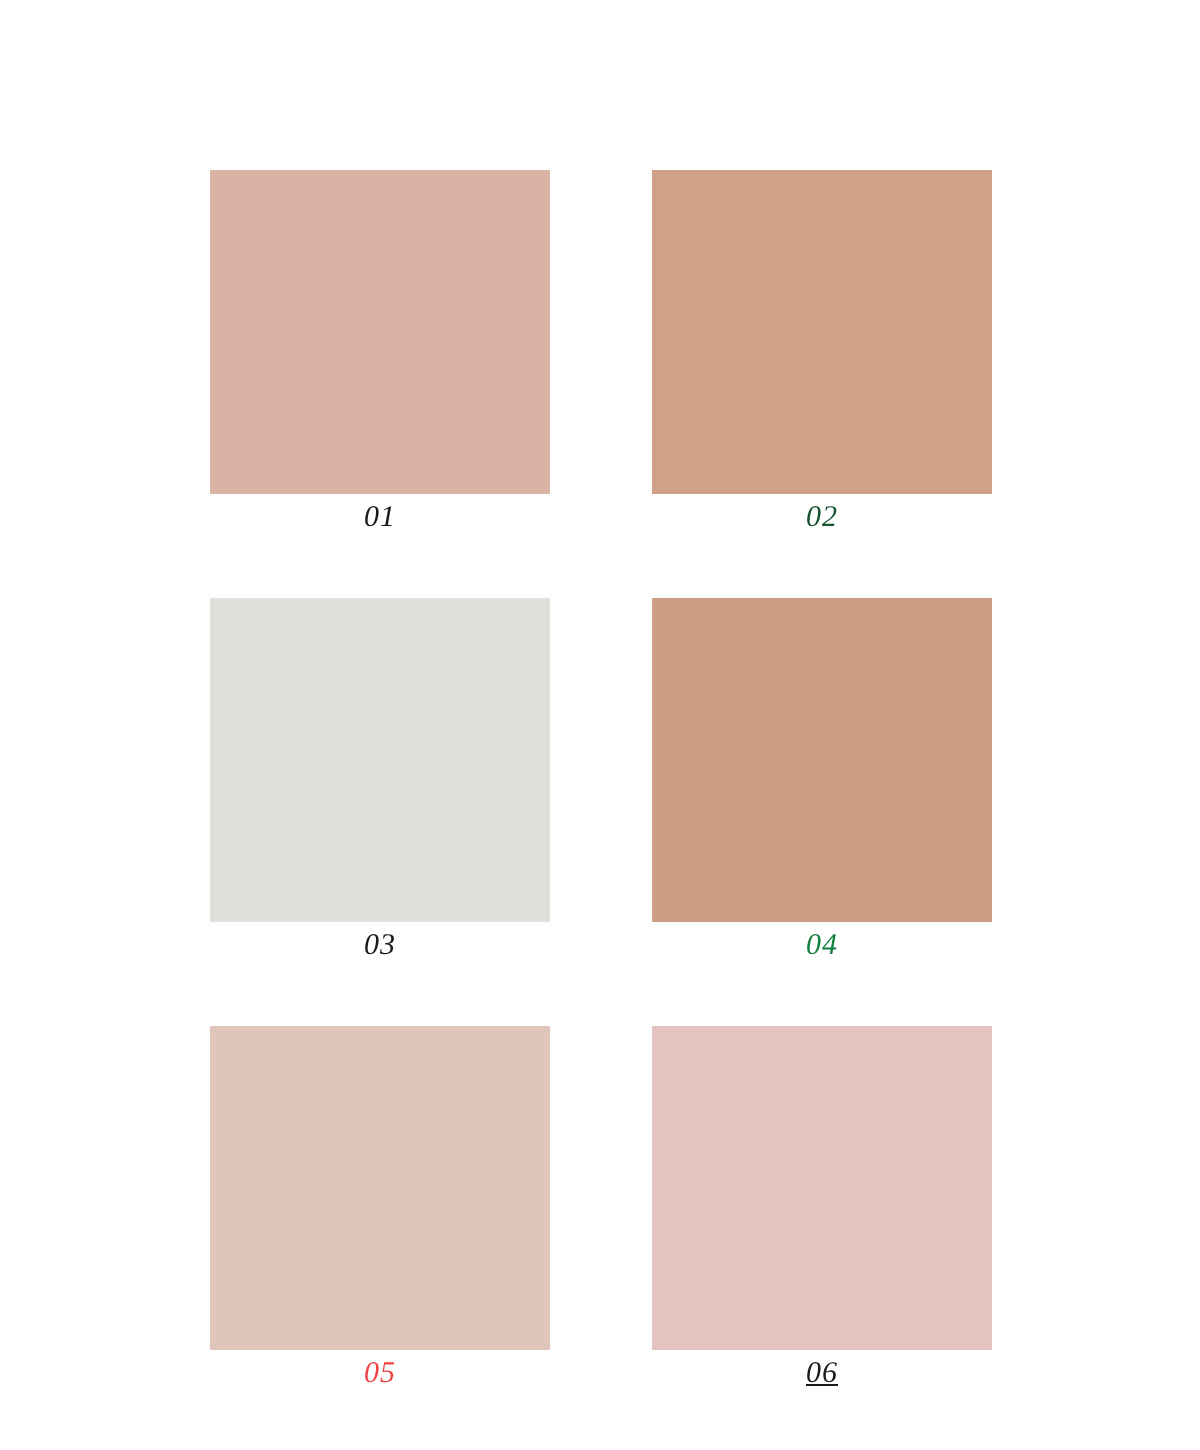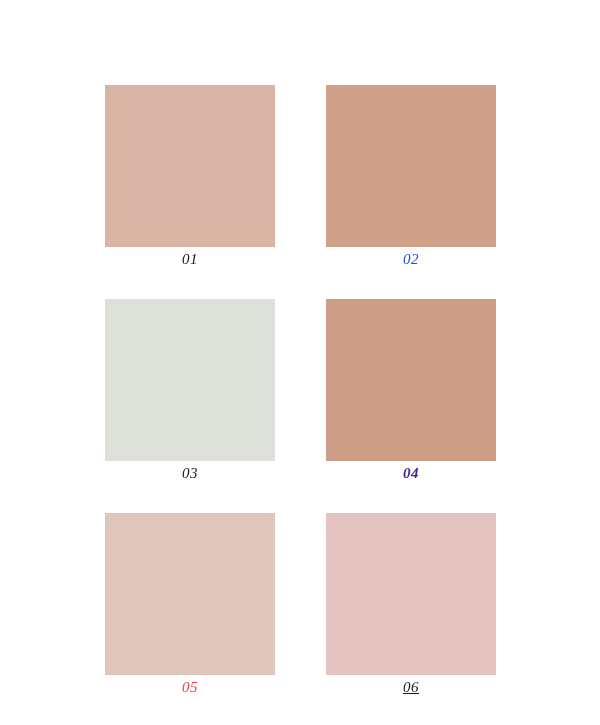--- a/index.html
+++ b/index.html
@@ -62,31 +62,31 @@
 <div class="palette-sheet">
   <div class="swatch-grid">
 
     <div class="swatch-cell">
       <span class="swatch-chip" style="background-color: rgb(217, 179, 164);"></span>
       <span class="swatch-label" style="color: rgb(26, 26, 26);">01</span>
     </div>
 
     <div class="swatch-cell">
       <span class="swatch-chip" style="background-color: rgb(208, 161, 137);"></span>
-      <span class="swatch-label" style="color: #1d4ed8;">02</span>
+      <span class="swatch-label" style="color: #14532d;">02</span>
     </div>
 
     <div class="swatch-cell">
       <span class="swatch-chip" style="background-color: rgb(222, 224, 218);"></span>
       <span class="swatch-label" style="color: rgb(26, 26, 26);">03</span>
     </div>
 
     <div class="swatch-cell">
       <span class="swatch-chip" style="background-color: rgb(205, 158, 133);"></span>
-      <span class="swatch-label" style="color: #4c1d95; font-weight: bold;">04</span>
+      <span class="swatch-label" style="color: #15803d;">04</span>
     </div>
 
     <div class="swatch-cell">
       <span class="swatch-chip" style="background-color: rgb(224, 198, 186);"></span>
       <span class="swatch-label" style="color: #ef4444;">05</span>
     </div>
 
     <div class="swatch-cell">
       <span class="swatch-chip" style="background-color: rgb(229, 195, 192);"></span>
       <span class="swatch-label" style="color: rgb(26, 26, 26); text-decoration: underline;">06</span>

